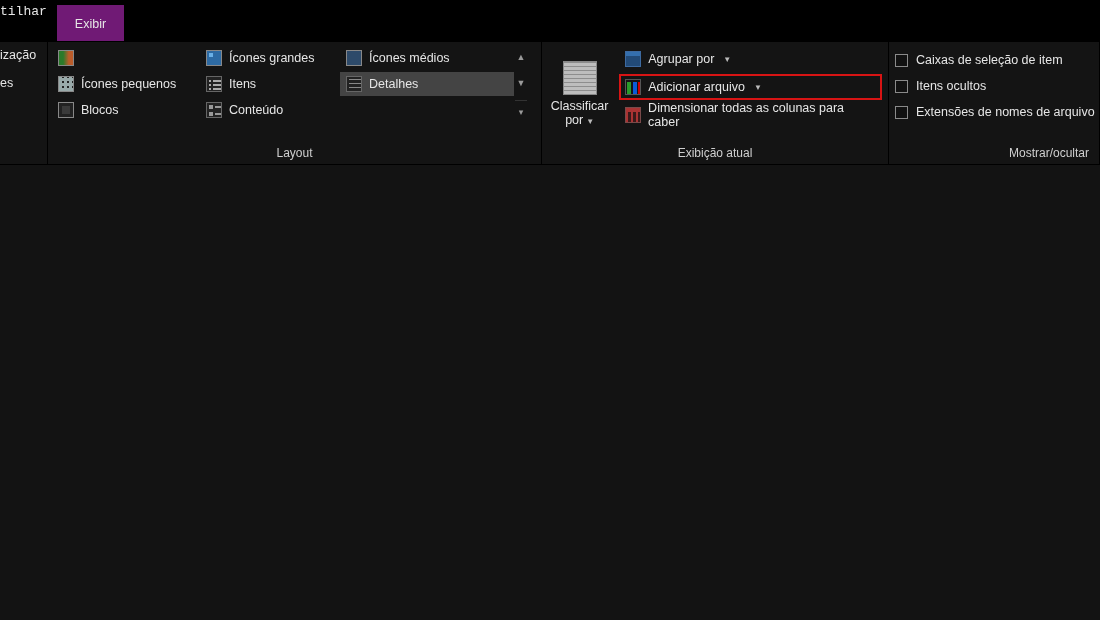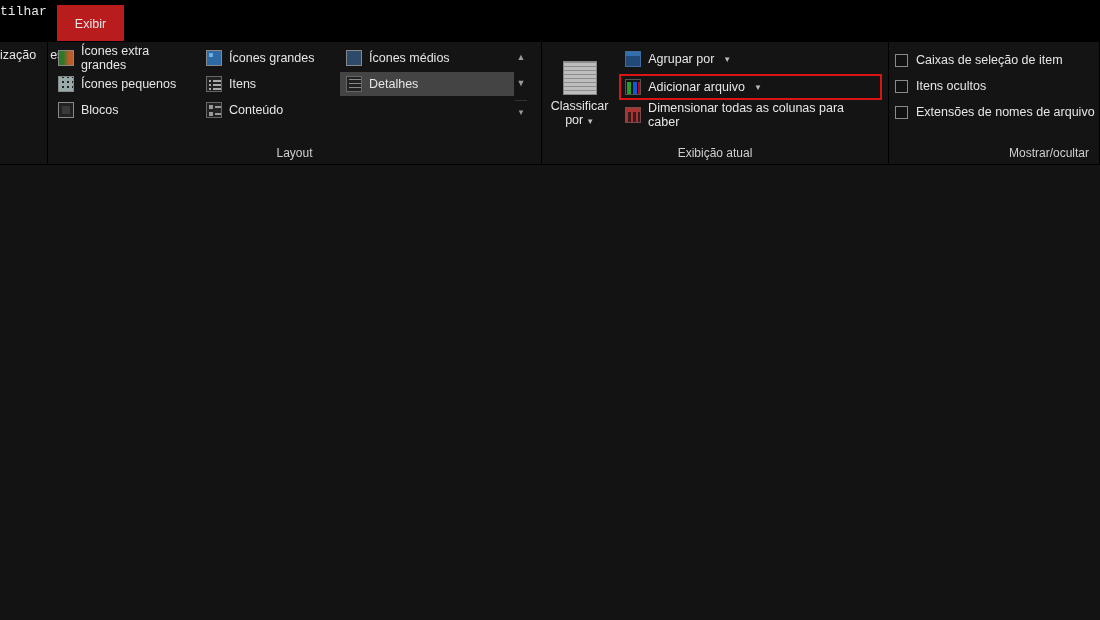--- a/index.html
+++ b/index.html
@@ -21,21 +21,21 @@
     .tab-left-fragment{
       padding:12px 10px 22px 0;
       color:#e6e6e6; font-size:13px;font-family:Liberation Mono, monospace;
     }
     .tab{
       padding:12px 18px 10px 18px;
       color:#e6e6e6; font-size:12.5px;
       cursor:pointer;
     }
     .tab.active{
-      background:#b91c1c;
+      background:#701a75;
     }
 
     
     .ribbon{
       height:123px; width:1100px;
       background:#141414;
       display:flex;
       border-bottom:1px solid #000;
     }
     .group{
@@ -45,21 +45,21 @@
       position:relative;
     }
     .group-body{ flex:1; display:flex; padding:4px 4px 0 4px; }
     .group-label{
       height:22px; display:flex; align-items:center; justify-content:center;
       font-size:12px; color:#cfcfcf;
     }
 
     
     .panes{ width:48px; }
-    .panes .group-body{ flex-direction:row; gap:14px; padding-top:6px; padding-left:0;}
+    .panes .group-body{ flex-direction:column; gap:14px; padding-top:6px; padding-left:0;}
     .panes-line{ font-size:12.5px; color:#e6e6e6; padding-left:0;}
     .panes .group-label{ justify-content:flex-start; padding-left:0;}
 
     
     .layout{ width:494px; }
     .layout-grid{
       display:grid;
       grid-template-columns:148px 140px 174px 14px;
       grid-auto-rows:26px;
       gap:0;
@@ -200,21 +200,20 @@
       <div class="panes-line">es</div>
     </div>
     <div class="group-label"></div>
   </div>
 
   <div class="group layout">
     <div class="group-body" style="padding:0;">
       <div class="layout-grid">
         <div class="layout-btn">
           <span class="icon ic-xl"></span>
-          <span>Ícones extra grandes</span>
         </div>
         <div class="layout-btn">
           <span class="icon ic-lg"></span>
           <span>Ícones grandes</span>
         </div>
         <div class="layout-btn">
           <span class="icon ic-md"></span>
           <span>Ícones médios</span>
         </div>
 

